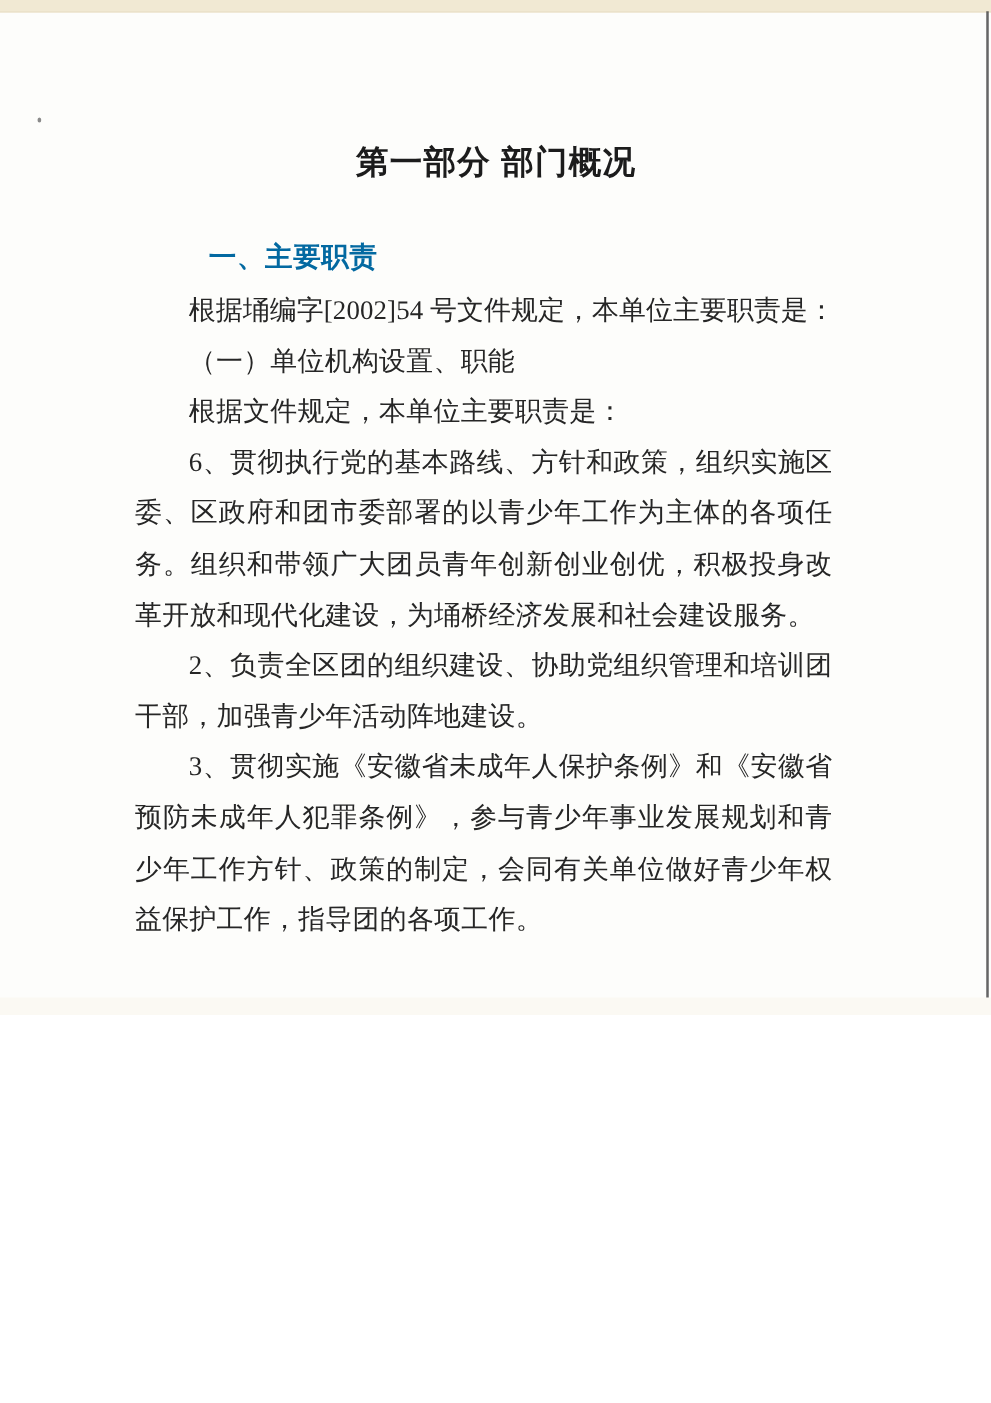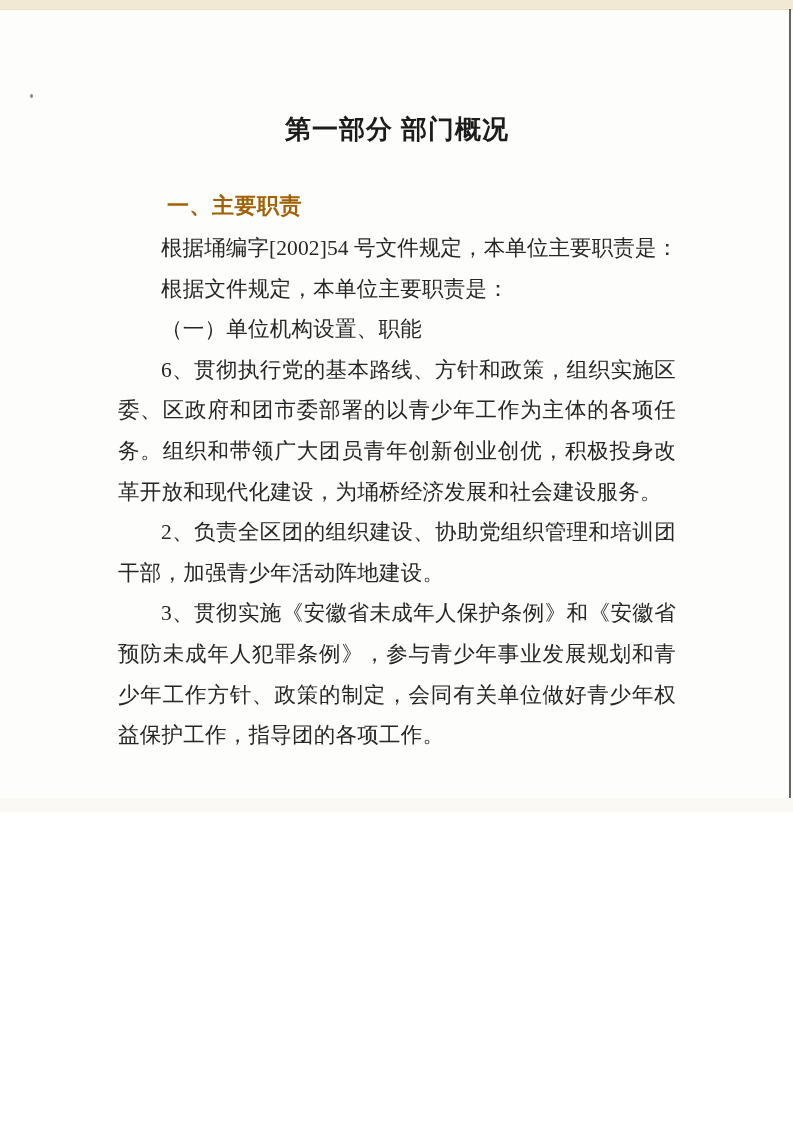--- a/index.html
+++ b/index.html
@@ -65,27 +65,27 @@
   }
   .section-heading {
     position: absolute;
     top: 192px;
     left: 167px;
     font-family: "Liberation Sans", "DejaVu Sans", sans-serif;
     font-weight: 700;
     font-size: 22px;
     line-height: 28px;
     letter-spacing: 0.5px;
-    color: #a16207;
+    color: #0369a1;
     white-space: nowrap;
   }
   .doc-body {
     position: absolute;
     top: 228px;
-    left: 118px;
+    left: 108px;
     width: 558px;
     font-size: 21.5px;
     line-height: 40.6px;
     letter-spacing: 0.25px;
     color: #262626;
     text-align: justify;
     text-justify: inter-character;
   }
   .doc-body p.para {
     margin: 0;
@@ -115,21 +115,21 @@
   <div class="scan-edge-right"></div>
   <div class="scan-strip-bottom"></div>
   <div class="speck"></div>
 
   <div class="doc-title">第一部分 部门概况</div>
 
   <div class="section-heading">一、主要职责</div>
 
   <div class="doc-body">
       <p class="para">根据埇编字[2002]54 号文件规定，本单位主要职责是：</p>
+      <p class="para">（一）单位机构设置、职能</p>
       <p class="para">根据文件规定，本单位主要职责是：</p>
-      <p class="para">（一）单位机构设置、职能</p>
       <p class="para">6、贯彻执行党的基本路线、方针和政策，组织实施区委、区政府和团市委部署的以青少年工作为主体的各项任务。组织和带领广大团员青年创新创业创优，积极投身改革开放和现代化建设，为埇桥经济发展和社会建设服务。</p>
       <p class="para">2、负责全区团的组织建设、协助党组织管理和培训团干部，加强青少年活动阵地建设。</p>
       <p class="para">3、贯彻实施《安徽省未成年人保护条例》和《安徽省预防未成年人犯罪条例》，参与青少年事业发展规划和青少年工作方针、政策的制定，会同有关单位做好青少年权益保护工作，指导团的各项工作。</p>
     </div>
 
   <div class="page-number">- 4 -</div>
 </div>
 
 </body></html>

